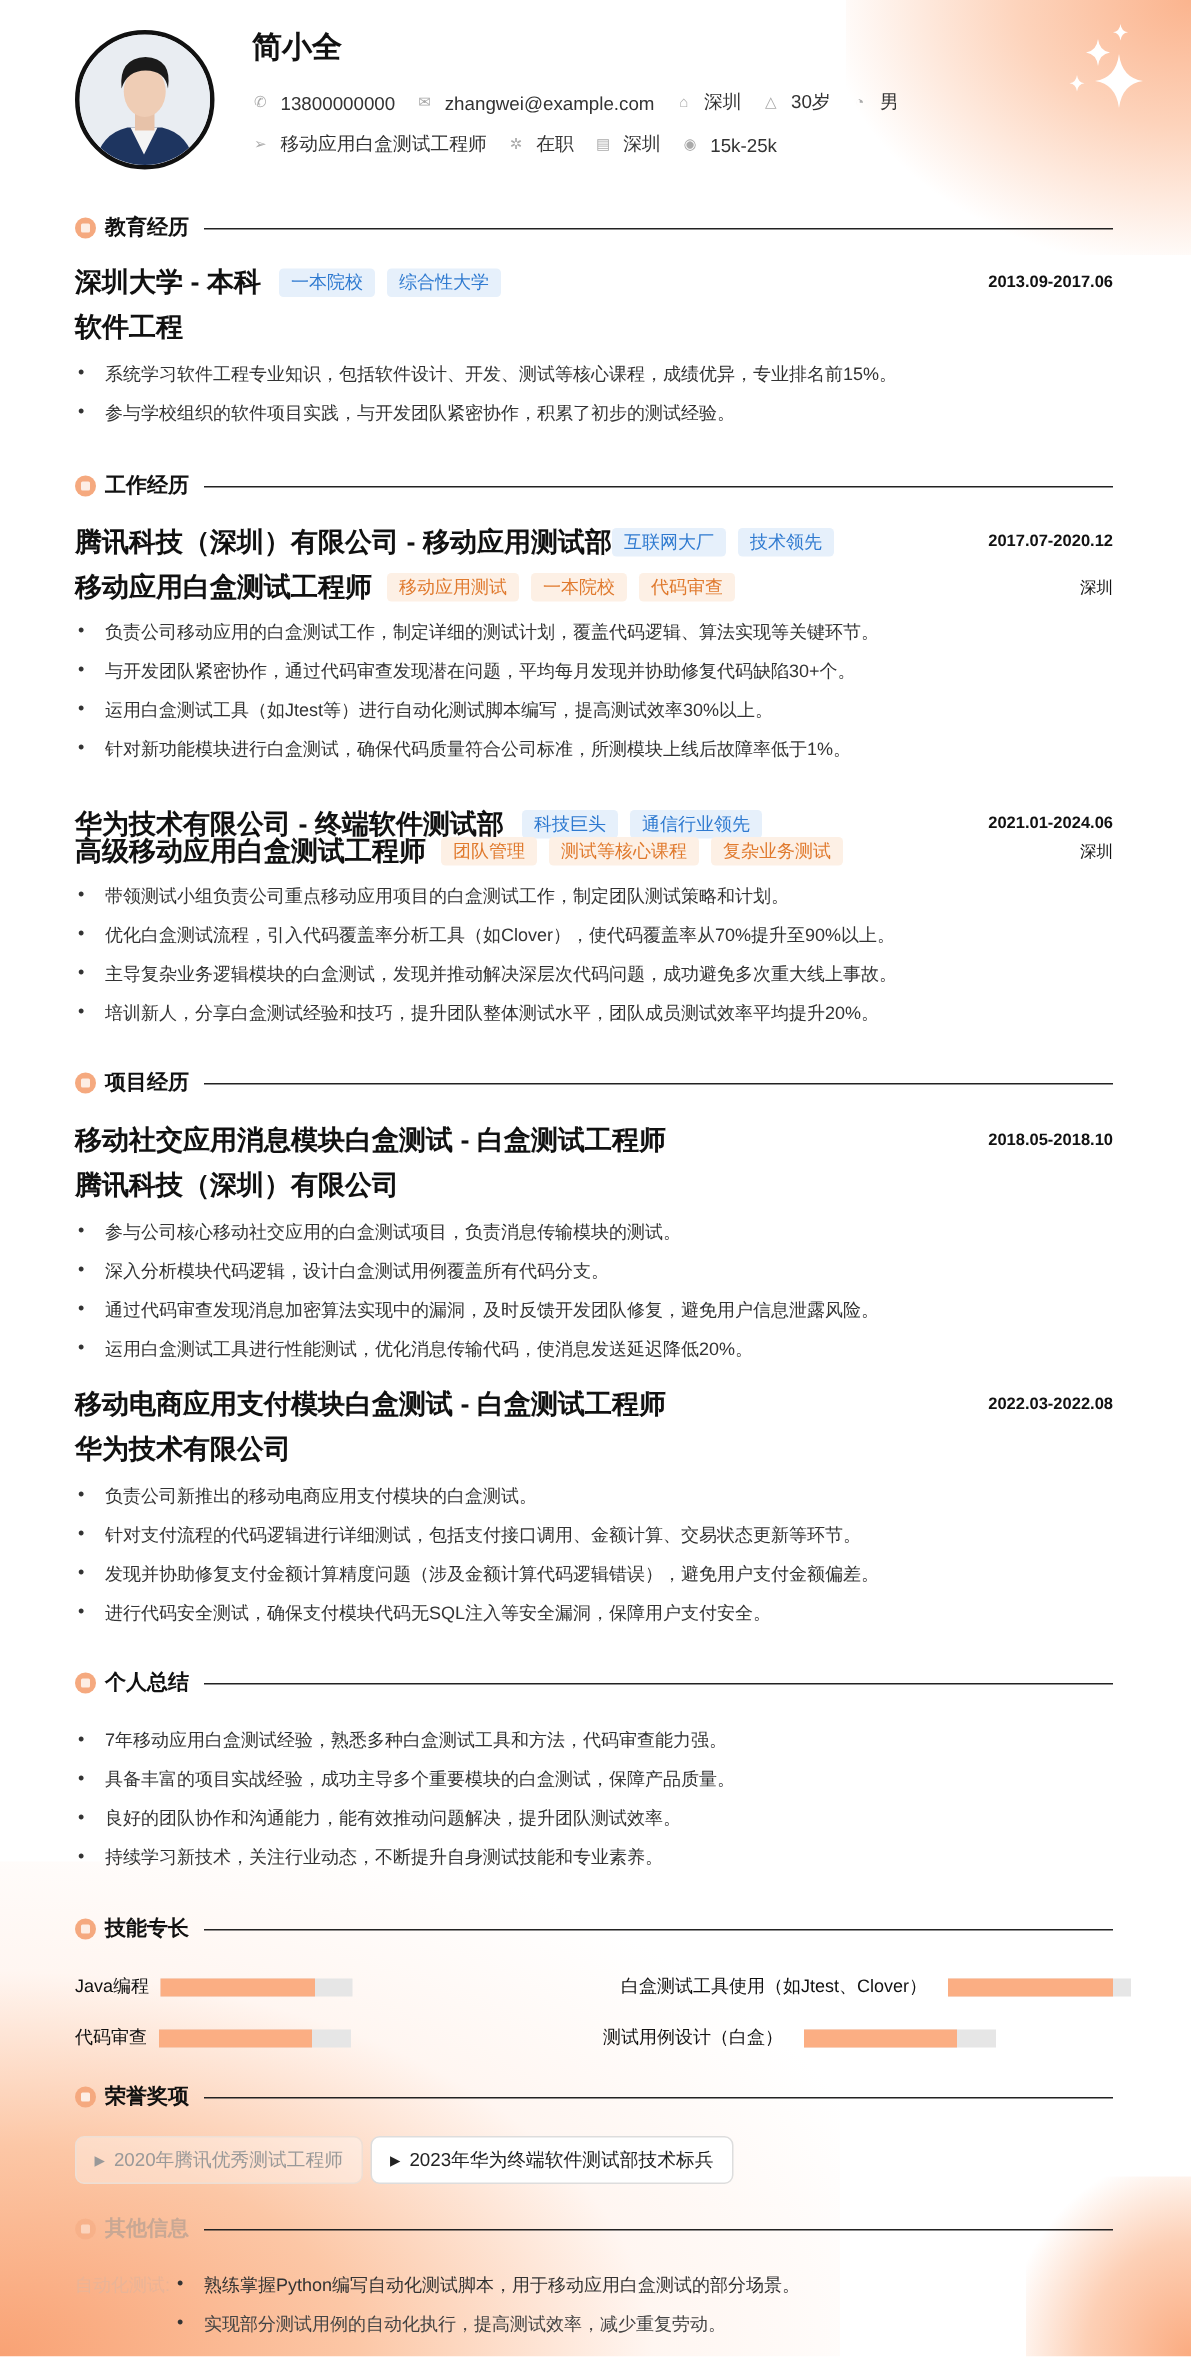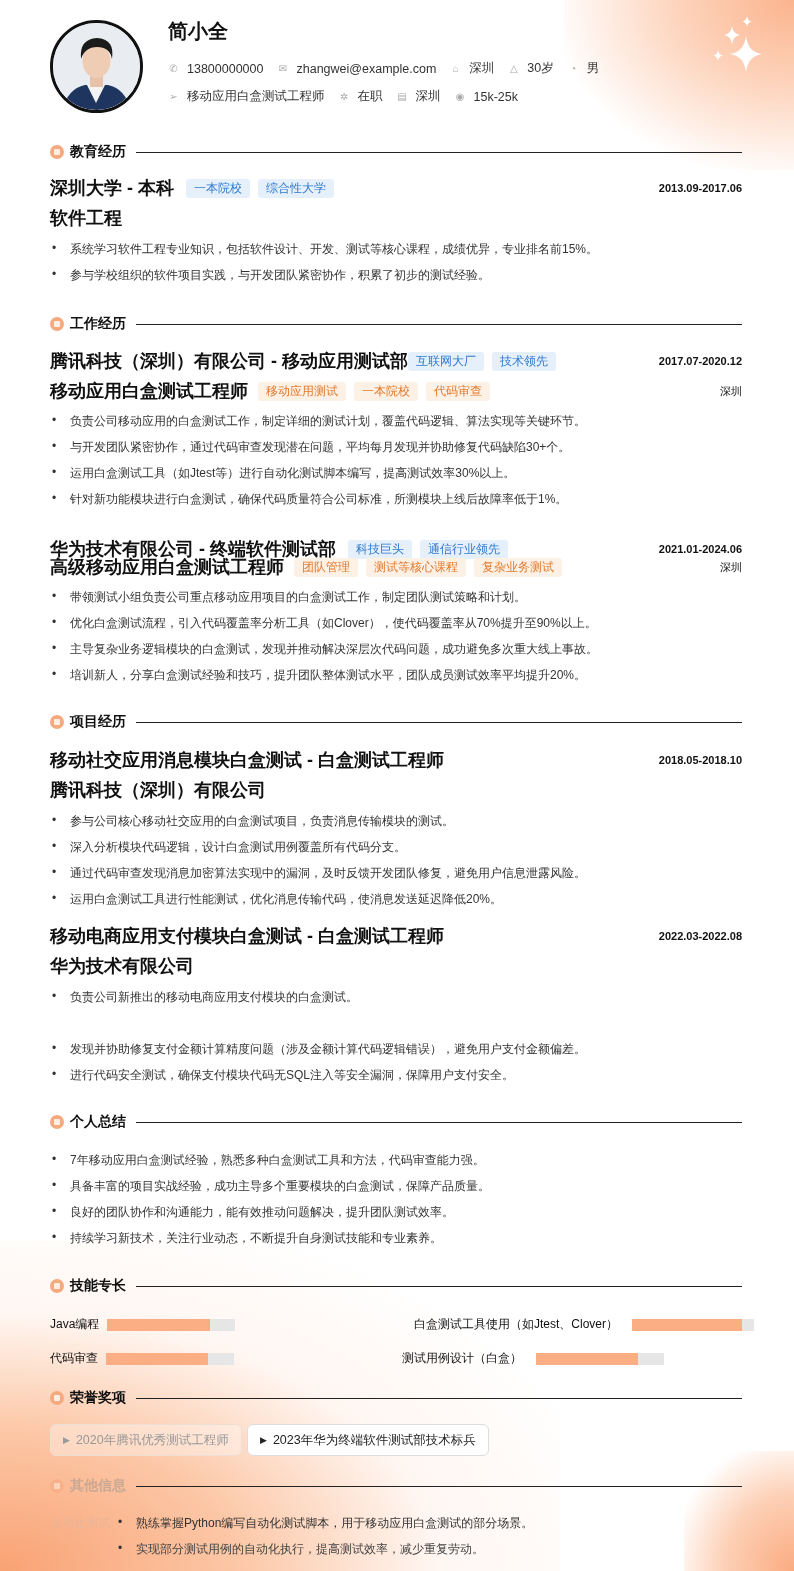--- a/index.html
+++ b/index.html
@@ -194,20 +194,21 @@
   <div class="bullet" style="top:179px;">运用白盒测试工具进行性能测试，优化消息传输代码，使消息发送延迟降低20%。</div>
 
   <div class="row" style="top:214px;">
     <span class="title">移动电商应用支付模块白盒测试 - 白盒测试工程师</span>
     <span class="right">2022.03-2022.08</span>
   </div>
   <div class="row" style="top:244px;">
     <span class="title">华为技术有限公司</span>
   </div>
   <div class="bullet" style="top:277px;">负责公司新推出的移动电商应用支付模块的白盒测试。</div>
+  <div class="bullet" style="top:303px;">针对支付流程的代码逻辑进行详细测试，包括支付接口调用、金额计算、交易状态更新等环节。</div>
   <div class="bullet" style="top:329px;">发现并协助修复支付金额计算精度问题（涉及金额计算代码逻辑错误），避免用户支付金额偏差。</div>
   <div class="bullet" style="top:355px;">进行代码安全测试，确保支付模块代码无SQL注入等安全漏洞，保障用户支付安全。</div>
 </div>
 
 <div class="section" style="top:1112px;height:140px;">
   <div class="sec-head">
     <span class="sec-icon"></span>
     <span class="sec-title">个人总结</span>
     <span class="sec-line"></span>
   </div>

